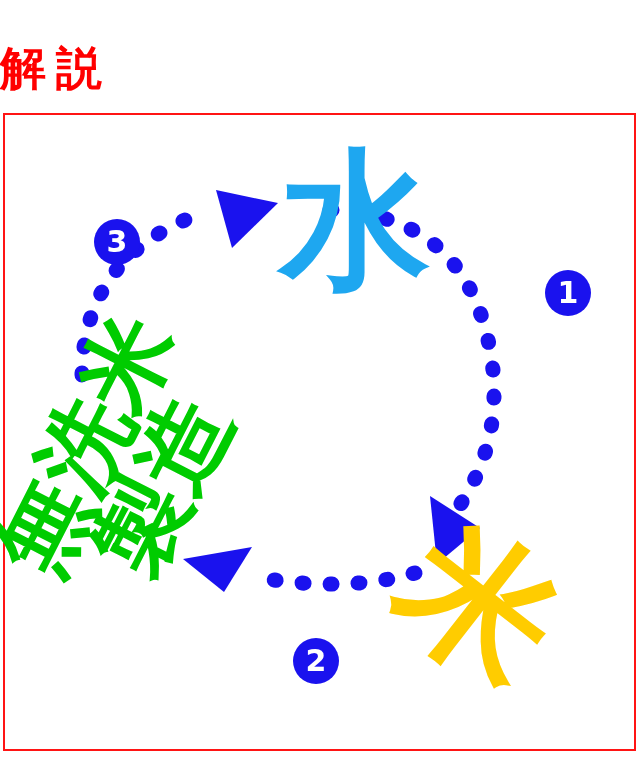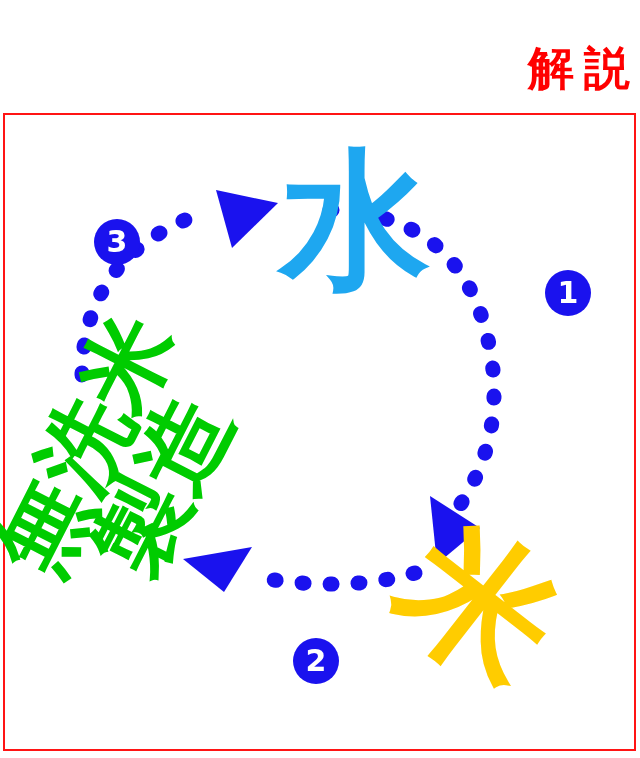--- a/index.html
+++ b/index.html
@@ -6,21 +6,21 @@
   body{
     width:640px;height:758px;
     background:#ffffff;
     font-family:"DejaVu Sans", sans-serif;
     overflow:hidden;
     position:relative;
   }
   #page-title{
     position:absolute;
     left:0; top:42px; width:640px;
-    text-align:right;
+    text-align:left;
     color:#ff0000;
     font-family:"DejaVu Sans","Liberation Sans",sans-serif;
     font-weight:bold;
     font-size:46px;
     letter-spacing:10px;
     line-height:52px;
     white-space:nowrap;
   }
   #diagram-frame{
     position:absolute;

